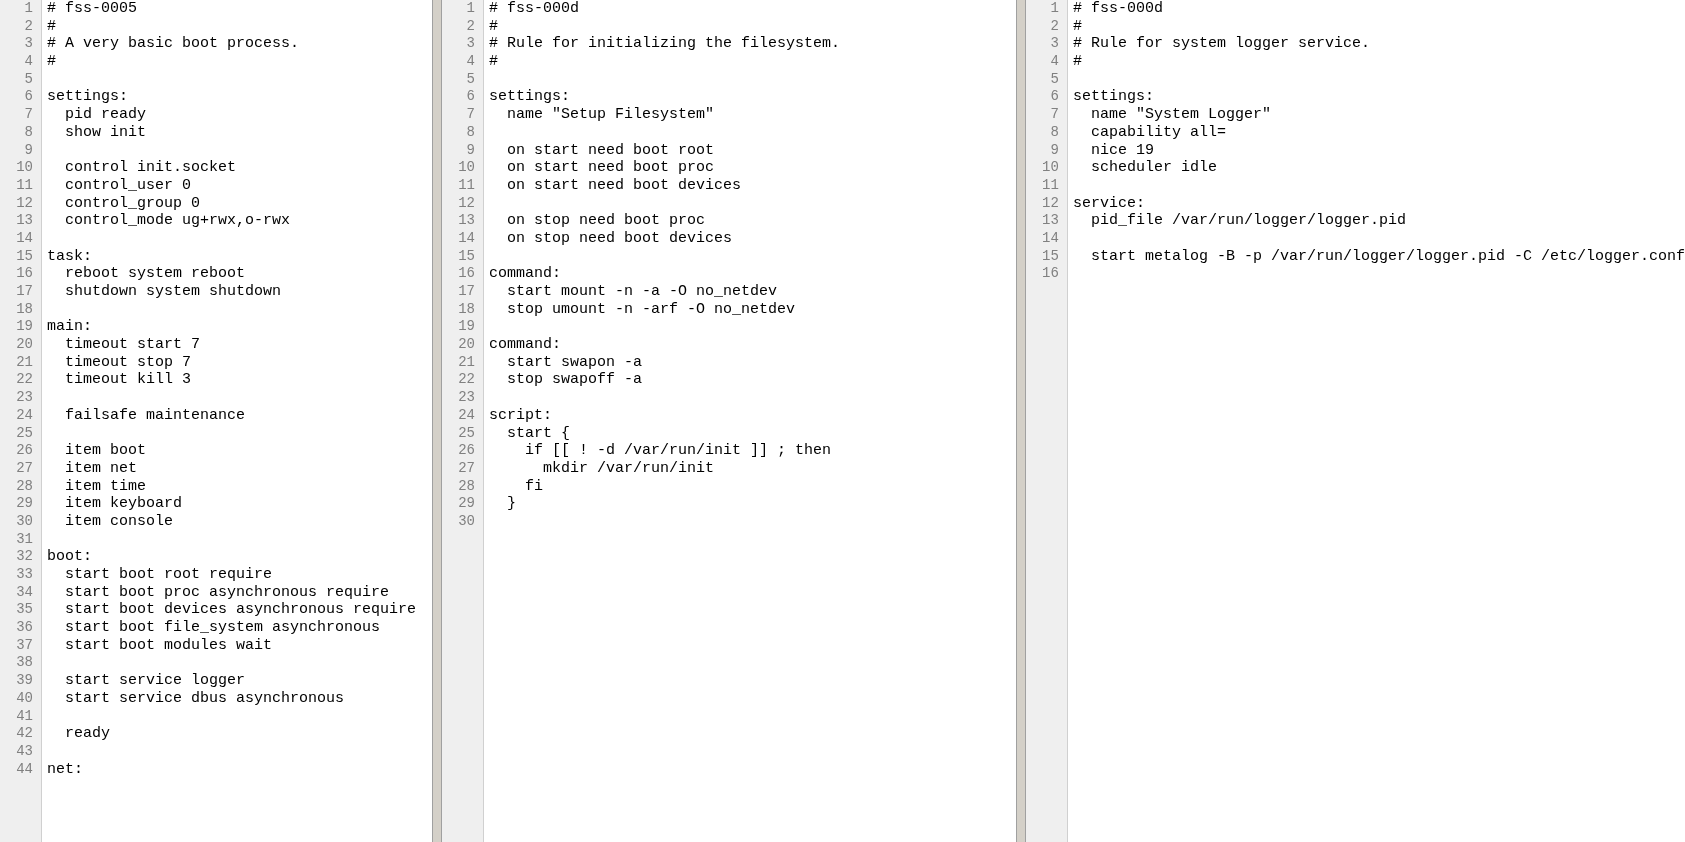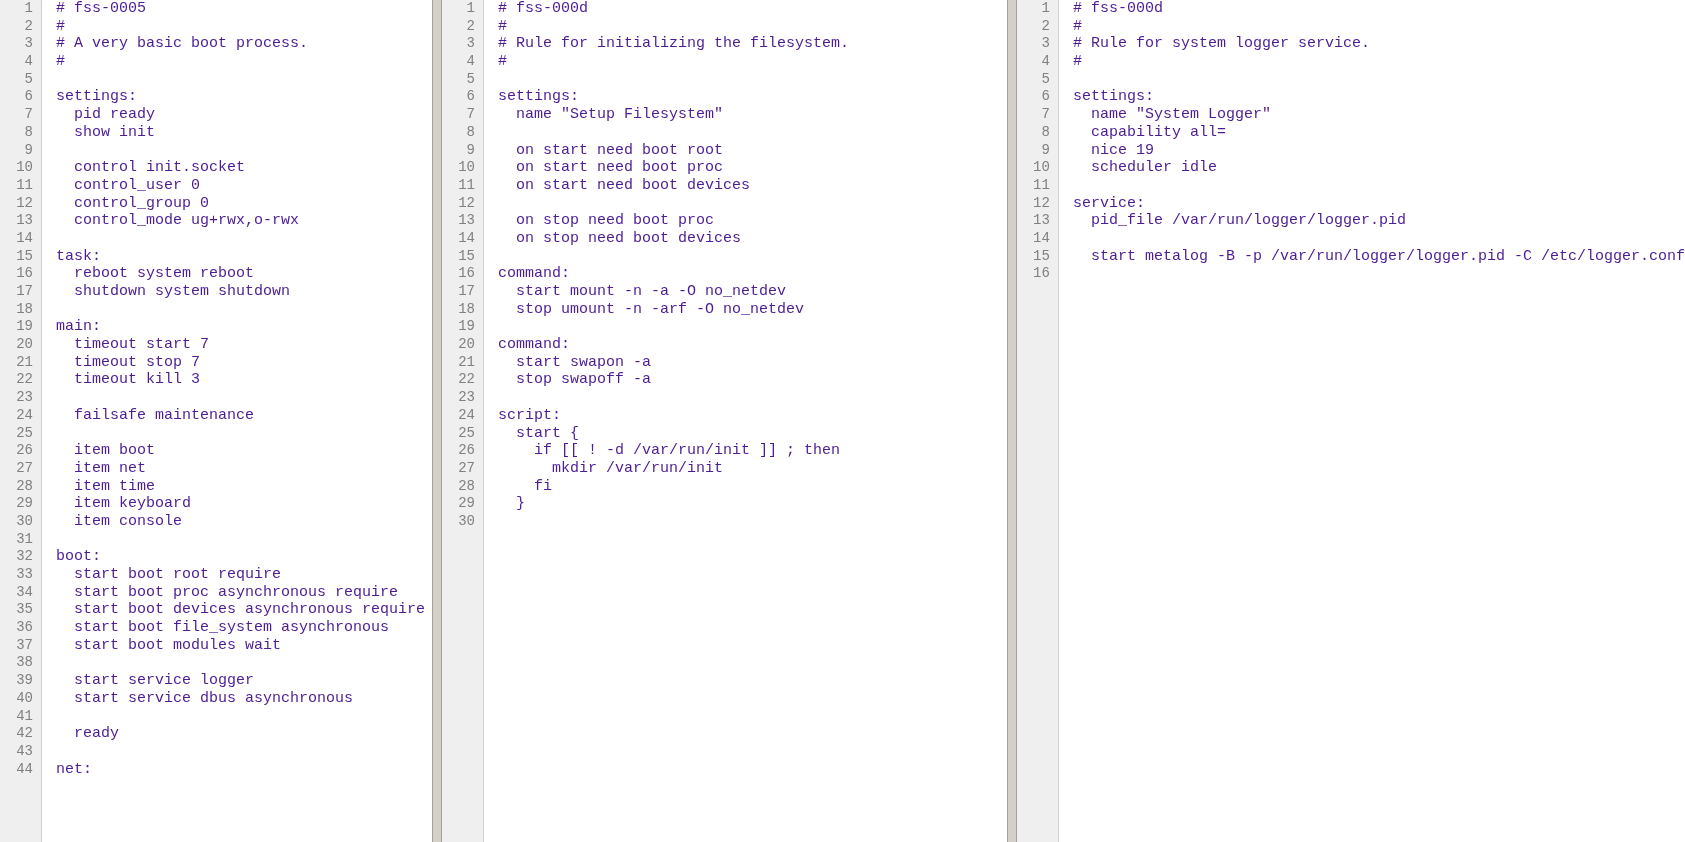--- a/index.html
+++ b/index.html
@@ -43,22 +43,22 @@
     padding-right: 8px;
     line-height: 17.7px;
     font-size: 14px;
     user-select: none;
     white-space: pre;
   }
   .code {
     flex: 1 1 auto;
     white-space: pre;
     line-height: 17.7px;
-    color: #4c1d95;
-    padding-left: 14px;
+    color: #000000;
+    padding-left: 5px;
     overflow: hidden;
   }
   .gutter div, .code div { height: 17.7px; }
 </style>
 </head>
 <body>
 
 <div class="panes">
 
   <div class="pane">

